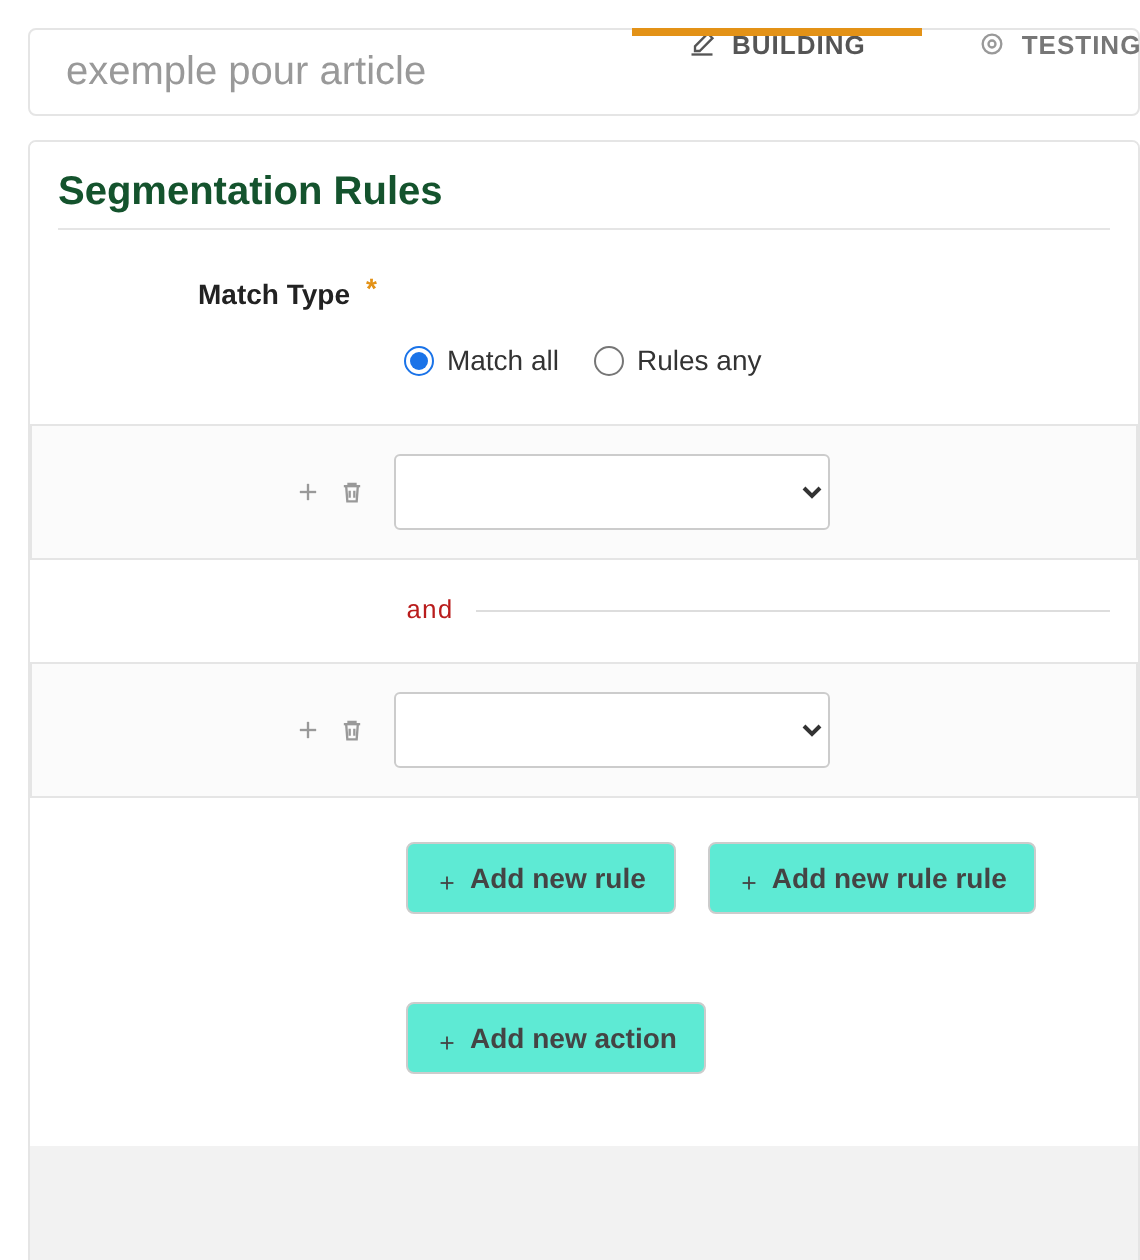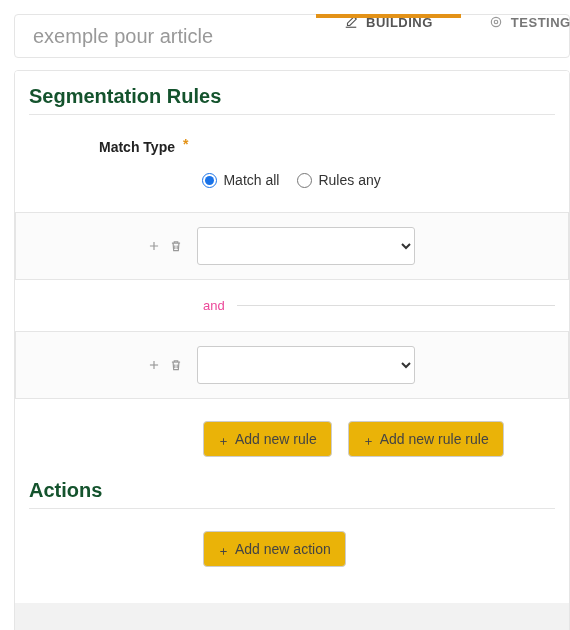--- a/index.html
+++ b/index.html
@@ -20,24 +20,24 @@
 .req { color: #e39217; font-weight: 700; margin-left: 2px; margin-right: 8px; position: relative; top: -3px; }
 .radio-group { display: flex; align-items: center; gap: 18px; margin-top: 33px; }
 .radio-opt { display: inline-flex; align-items: center; gap: 6px; cursor: pointer; color: #333; }
 .radio-opt input[type=radio] { accent-color: #1a73e8; width: 15px; height: 15px; cursor: pointer; }
 .rule-block { border: 1px solid #e5e5e5; background: #fbfbfb; padding: 14px 14px; display: flex; align-items: center; gap: 12px; margin: 0 -14px; }
 .rule-icons { flex: 0 0 155px; display: flex; align-items: center; justify-content: flex-end; gap: 4px; color: #999; }
 .rule-icons svg { width: 14px; height: 14px; }
 .icon-btn { cursor: pointer; display: inline-flex; padding: 2px; }
 .rule-select { width: 218px; height: 38px; border: 1px solid #ccc; border-radius: 3px; background: #fff; padding: 0 8px; font-size: 14px; color: #333; }
 .connector-row { display: flex; align-items: center; margin: 18px 0 18px 174px; gap: 12px; }
-.connector-text { color: #ec4899; font-size: 13px; }
+.connector-text { color: #b91c1c; font-size: 13px; font-family: Liberation Mono, monospace; }
 .connector-line { flex: 1; height: 1px; background: #ddd; }
 .btn-row { display: flex; gap: 16px; padding: 22px 0 22px 174px; }
-.btn { display: inline-flex; align-items: flex-end; gap: 6px; border: 1px solid #ccc; background: #eab308; border-radius: 4px; padding: 9px 14px; font-size: 14px; color: #444; cursor: pointer; font-family: inherit; }
+.btn { display: inline-flex; align-items: flex-end; gap: 6px; border: 1px solid #ccc; background: #5eead4; border-radius: 4px; padding: 9px 14px; font-size: 14px; color: #444; cursor: pointer; font-family: inherit; font-weight: bold; }
 .btn svg { width: 11px; height: 11px; }
 .footer-strip { background: #f2f2f2; height: 60px; }
 </style>
 </head>
 <body>
 
 <div class="container">
   <div class="top-bar">
     <input class="title-input" type="text" value="exemple pour article" style="">
     <div class="tab active">
@@ -134,21 +134,20 @@
         </button>
         <button class="btn">
           <svg viewBox="0 0 24 24" fill="#444">
               <path d="M11 5h2v14h-2z"></path>
               <path d="M5 11h14v2H5z"></path>
             </svg>
           <span>Add new rule rule</span>
         </button>
       </div>
 
-      <div class="section-title">Actions</div>
 
       <div class="btn-row">
         <button class="btn">
           <svg viewBox="0 0 24 24" fill="#444">
               <path d="M11 5h2v14h-2z"></path>
               <path d="M5 11h14v2H5z"></path>
             </svg>
           <span>Add new action</span>
         </button>
       </div>

